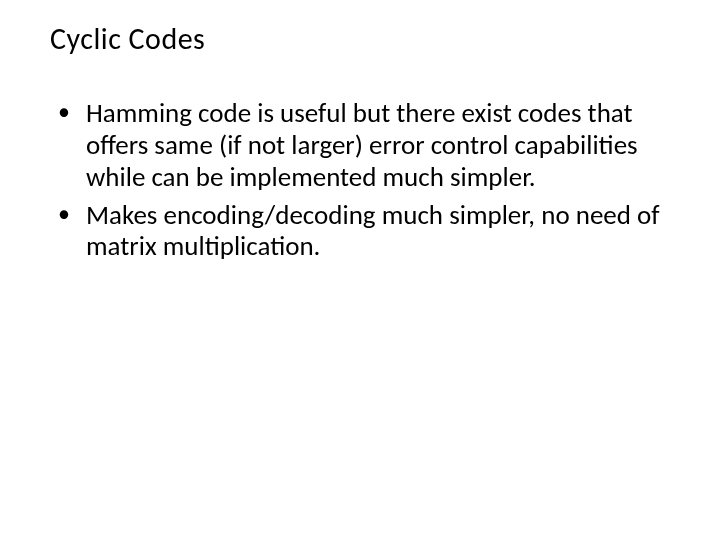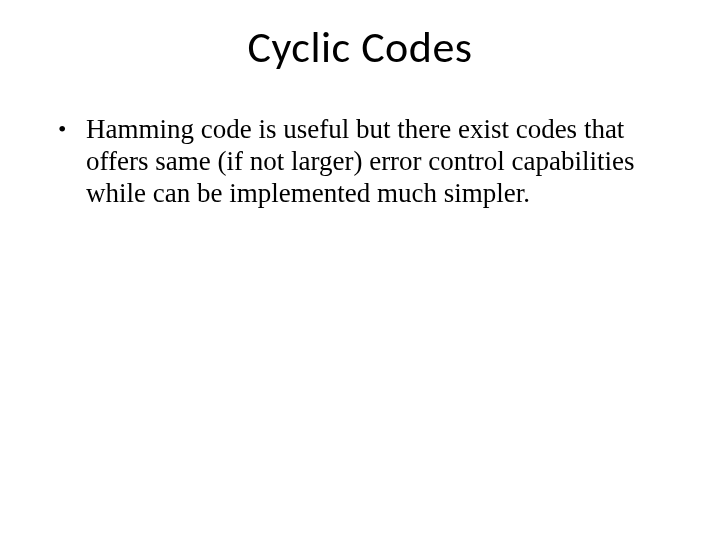--- a/index.html
+++ b/index.html
@@ -13,35 +13,33 @@
     overflow: hidden;
   }
   .slide {
     width: 720px;
     height: 540px;
     box-sizing: border-box;
     padding: 20px 50px 0 50px;
     position: relative;
   }
   .title {
-    text-align: center;
-    font-size: 44px;
+    font-size: 30px;
     font-weight: 400;
     margin: 0 0 40px 0;
     letter-spacing: 0.5px;
   }
   .body {
     font-size: 27px;
     line-height: 1.18;
   }
   ul {
     margin: 0;
     padding-left: 26px;
     list-style: none;
-    font-family: Liberation Serif, serif;
   }
   li {
     position: relative;
     margin-bottom: 6px;
     padding-left: 10px;
   }
   li::before {
     content: "•";
     position: absolute;
     left: -18px;
@@ -54,15 +52,16 @@
   }
 </style>
 </head>
 <body>
 
 <div class="slide">
   <h1 class="title">Cyclic Codes</h1>
   <div class="body">
     <ul>
       <li>Hamming code is useful but there exist codes that offers same (if not larger) error control capabilities while can be implemented much simpler.</li>
+      <li>Makes encoding/decoding much simpler, no need of matrix multiplication.</li>
     </ul>
   </div>
 </div>
 
 </body></html>

